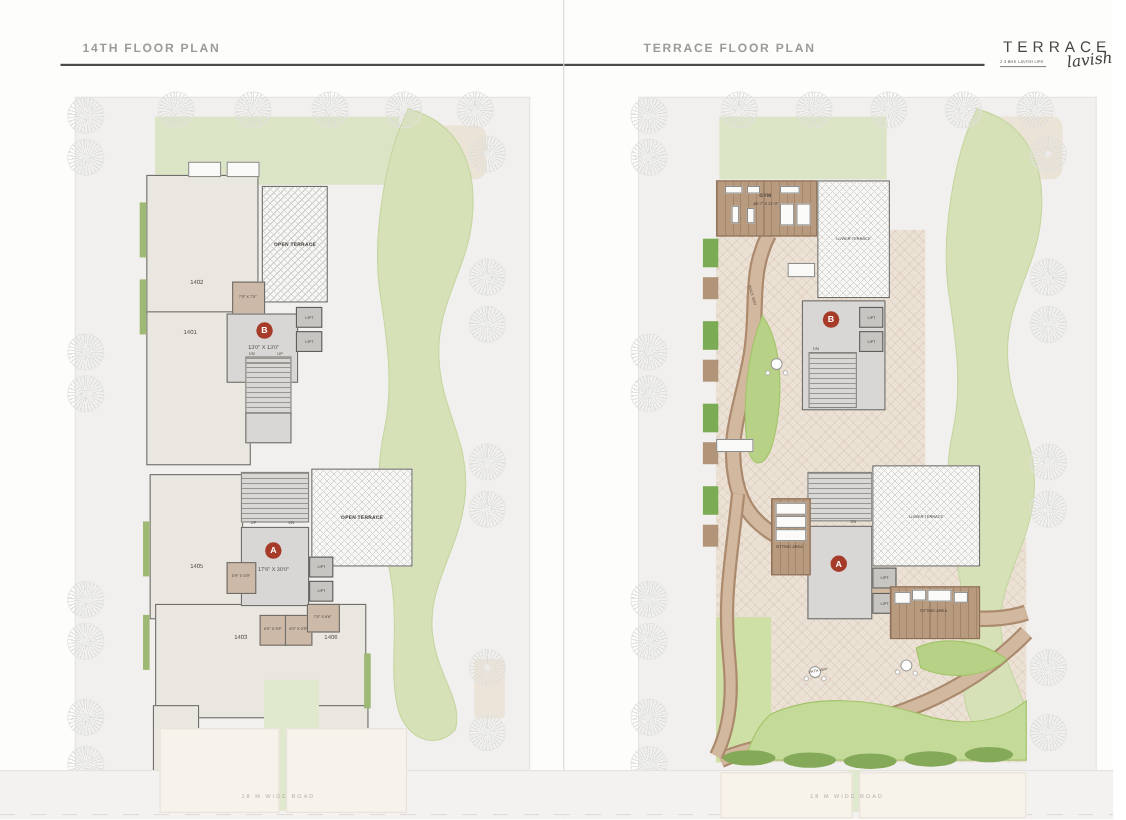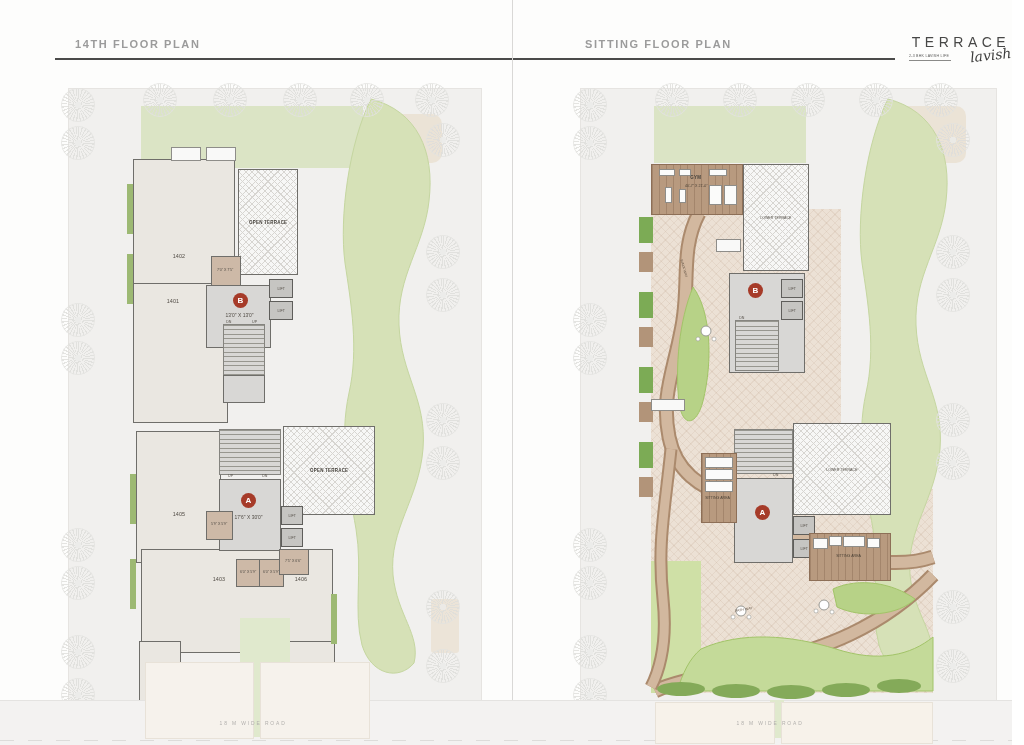--- a/index.html
+++ b/index.html
@@ -54,21 +54,21 @@
   .s45>span{transform:scale(.45);}
   .roadlbl>span{transform:scale(.62);letter-spacing:3px;color:#b2b0ad;}
   .rot{transform-origin:center center;}
 </style>
 </head>
 <body>
 
 <div id="page">
 
   <div class="ptitle" style="left:75px;top:38px;">14TH FLOOR PLAN</div>
-  <div class="ptitle" style="left:585px;top:38px;">SITTING  FLOOR PLAN</div>
+  <div class="ptitle" style="left:585px;top:38px;">TERRACE  FLOOR PLAN</div>
   <div class="hrule" style="left:55px;top:58px;width:457px;"></div>
   <div class="hrule" style="left:512px;top:58px;width:383px;"></div>
   <div class="vdiv" style="left:512px;top:0;height:745px;"></div>
 
   <div class="abs" style="left:903px;top:34px;width:116px;">
     <div style="font-size:14px;letter-spacing:4.5px;color:#474746;font-weight:500;text-align:center;">TERRACE</div>
     <div style="position:relative;height:22px;margin-top:1px;">
       <span style="position:absolute;left:6px;top:3px;font-size:8px;transform:scale(.45);transform-origin:left top;letter-spacing:.5px;color:#5a5a59;white-space:nowrap;">2-3 BHK LAVISH LIFE</span>
       <span style="position:absolute;left:6px;top:9px;width:42px;height:1px;background:#8a8a88;"></span>
       <span style="position:absolute;right:8px;top:-4px;font-family:'DejaVu Serif',serif;font-style:italic;font-size:14px;color:#3d3d3c;transform:rotate(-6deg);">lavish</span>

